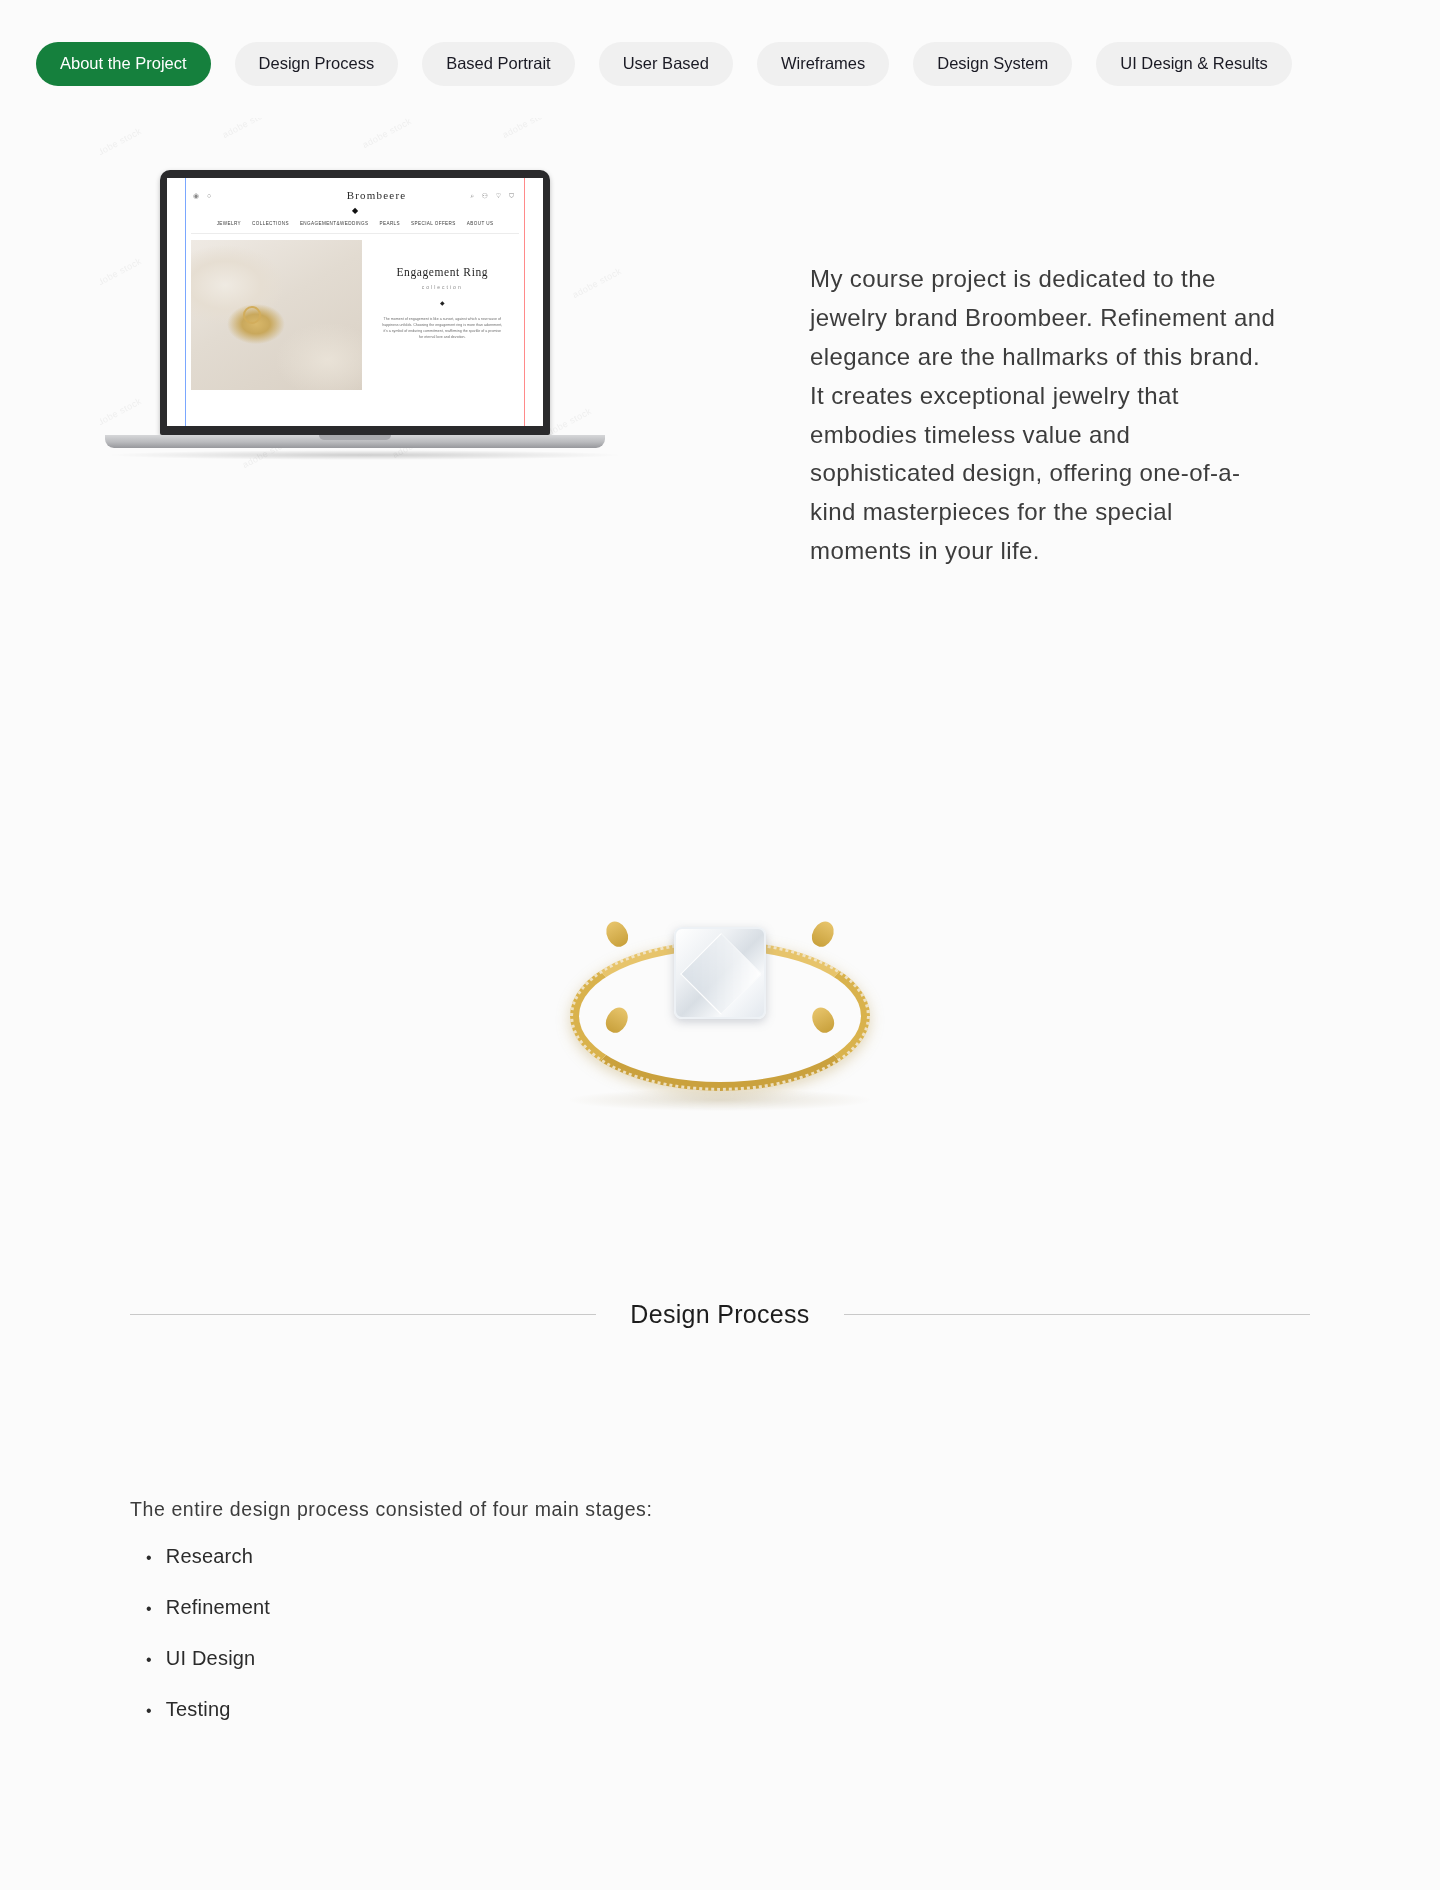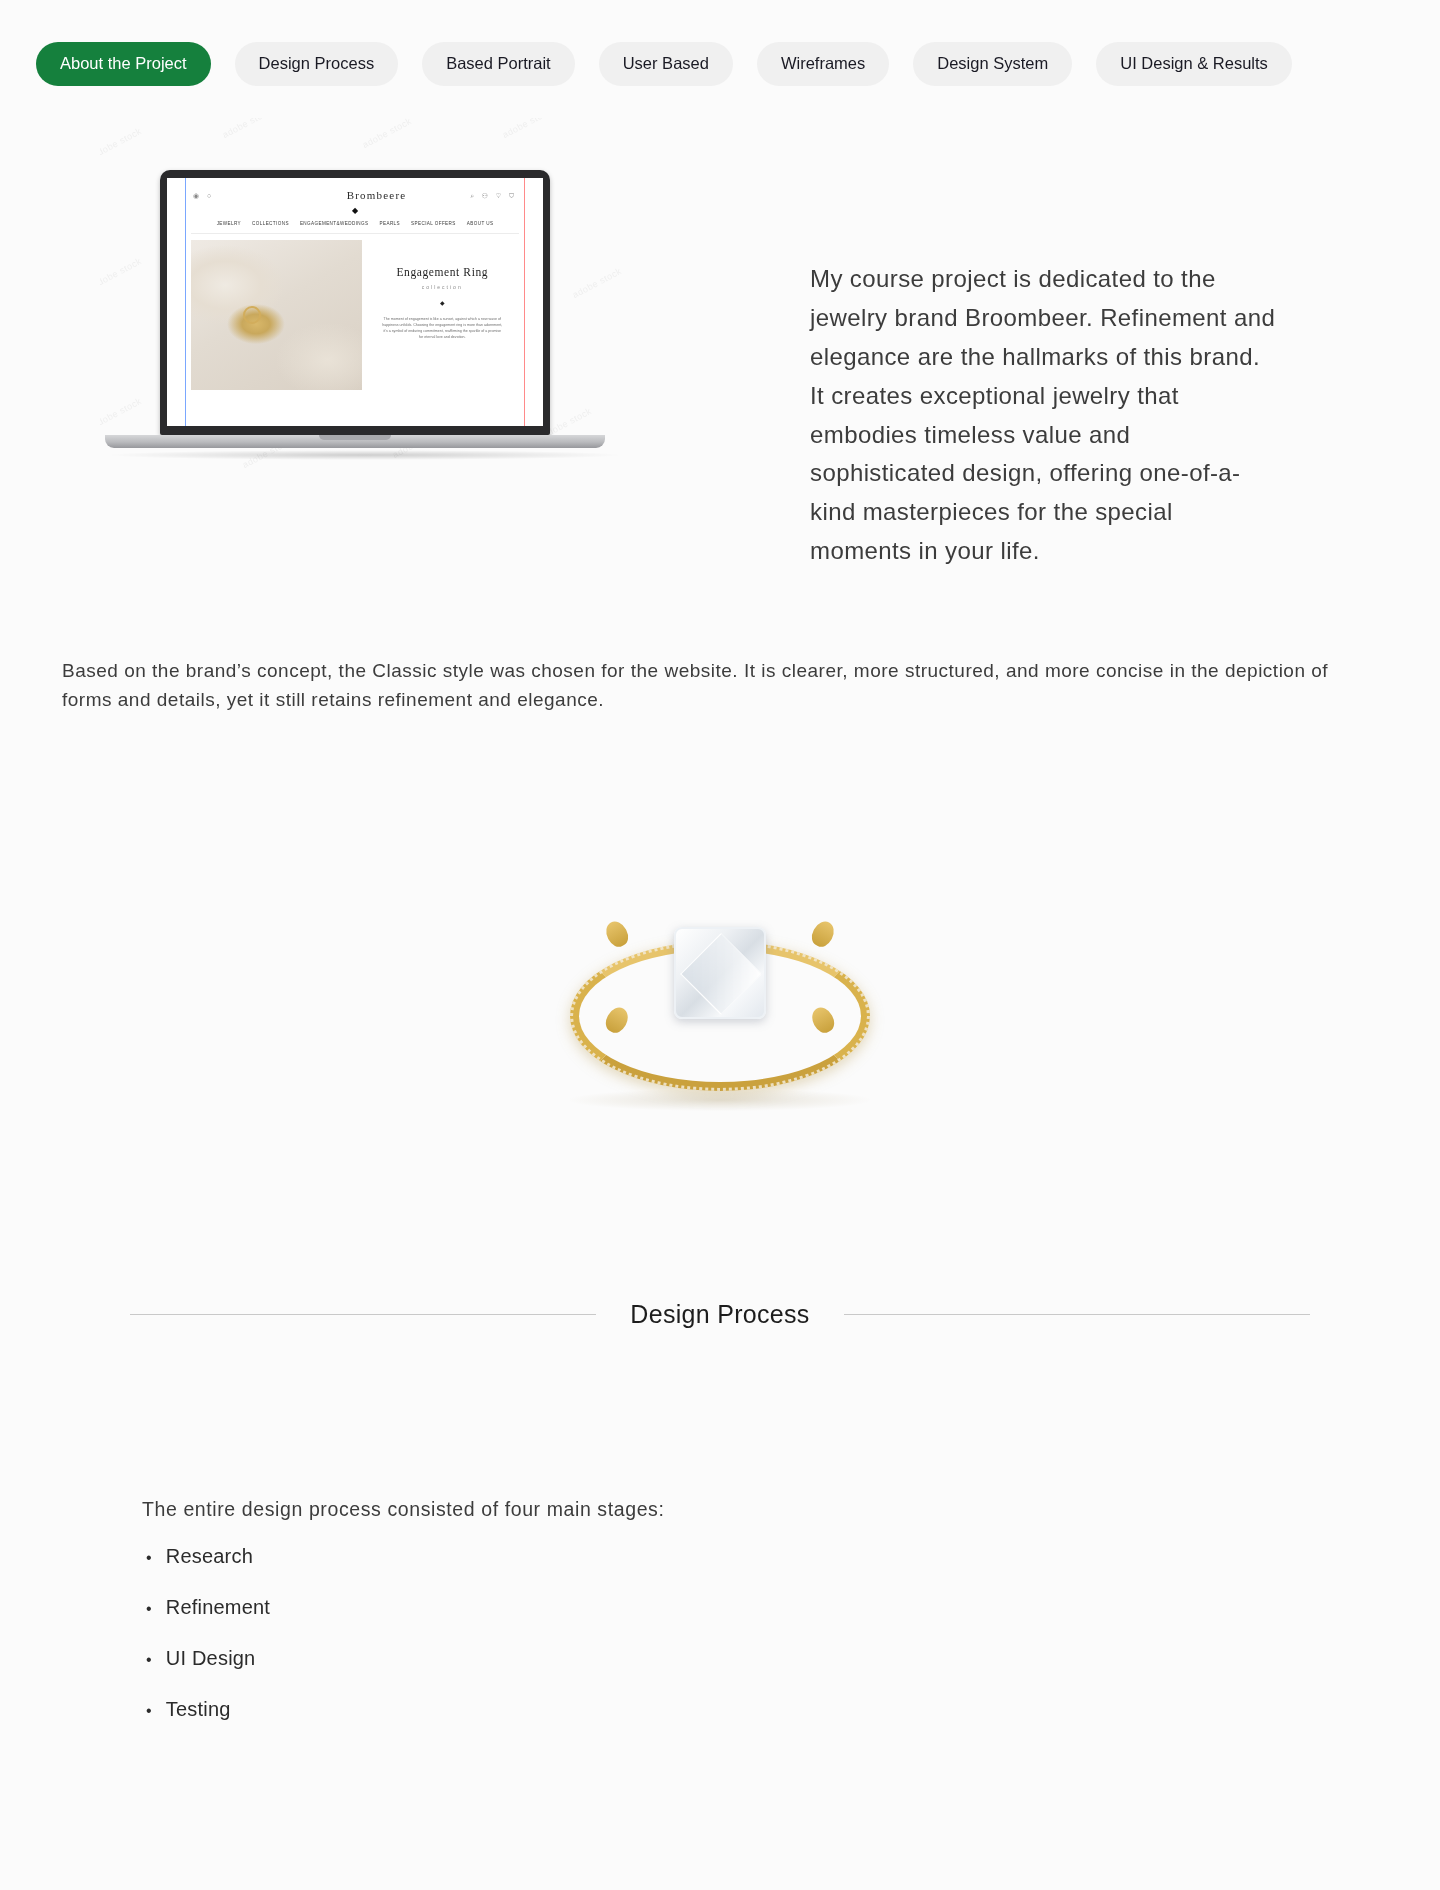--- a/index.html
+++ b/index.html
@@ -342,21 +342,20 @@
   }
 
   
   .process-lead {
     position: absolute;
     left: 130px;
     top: 1478px;
     font-size: 19.5px;
     letter-spacing: .6px;
     color: #3c3c3c;
-    margin-left: 12px;
   }
   .process-list {
     position: absolute;
     left: 146px;
     top: 1545px;
     margin: 0;
     padding: 0;
     list-style: none;
   }
   .process-list li {
@@ -433,21 +432,20 @@
       </div>
       <div class="laptop-base">
         <div class="laptop-notch"></div>
       </div>
       <div class="laptop-shadow"></div>
     </div>
   </div>
 
   <p class="hero-text">My course project is dedicated to the jewelry brand Broombeer. Refinement and elegance are the hallmarks of this brand. It creates exceptional jewelry that embodies timeless value and sophisticated design, offering one-of-a-kind masterpieces for the special moments in your life.</p>
 
-  <p class="concept-text">Based on the brand’s concept, the Classic style was chosen for the website. It is clearer, more structured, and more concise in the depiction of forms and details, yet it still retains refinement and elegance.</p>
 
   <div class="ring-wrap">
     <div class="ring">
       <div class="band"></div>
       <div class="band2"></div>
       <div class="stone"></div>
       <div class="prong p1"></div>
       <div class="prong p2"></div>
       <div class="prong p3"></div>
       <div class="prong p4"></div>

